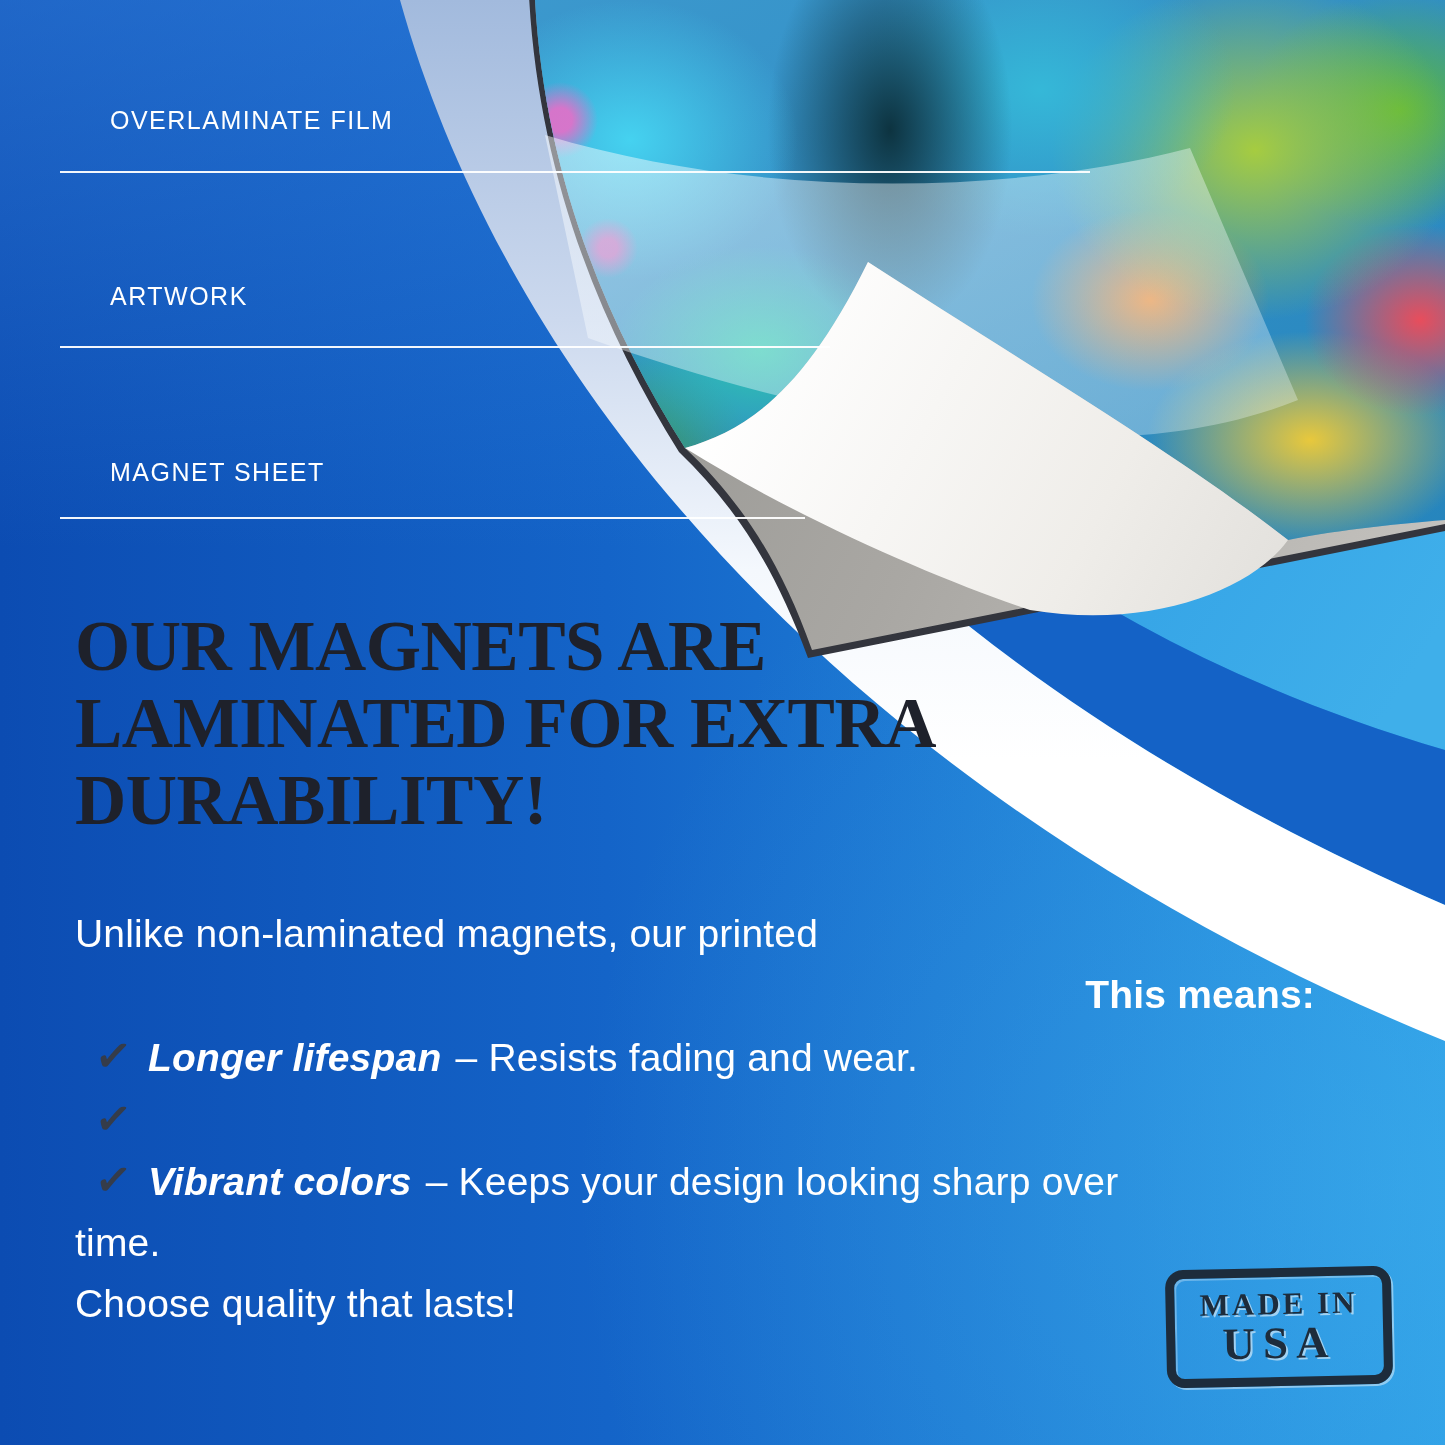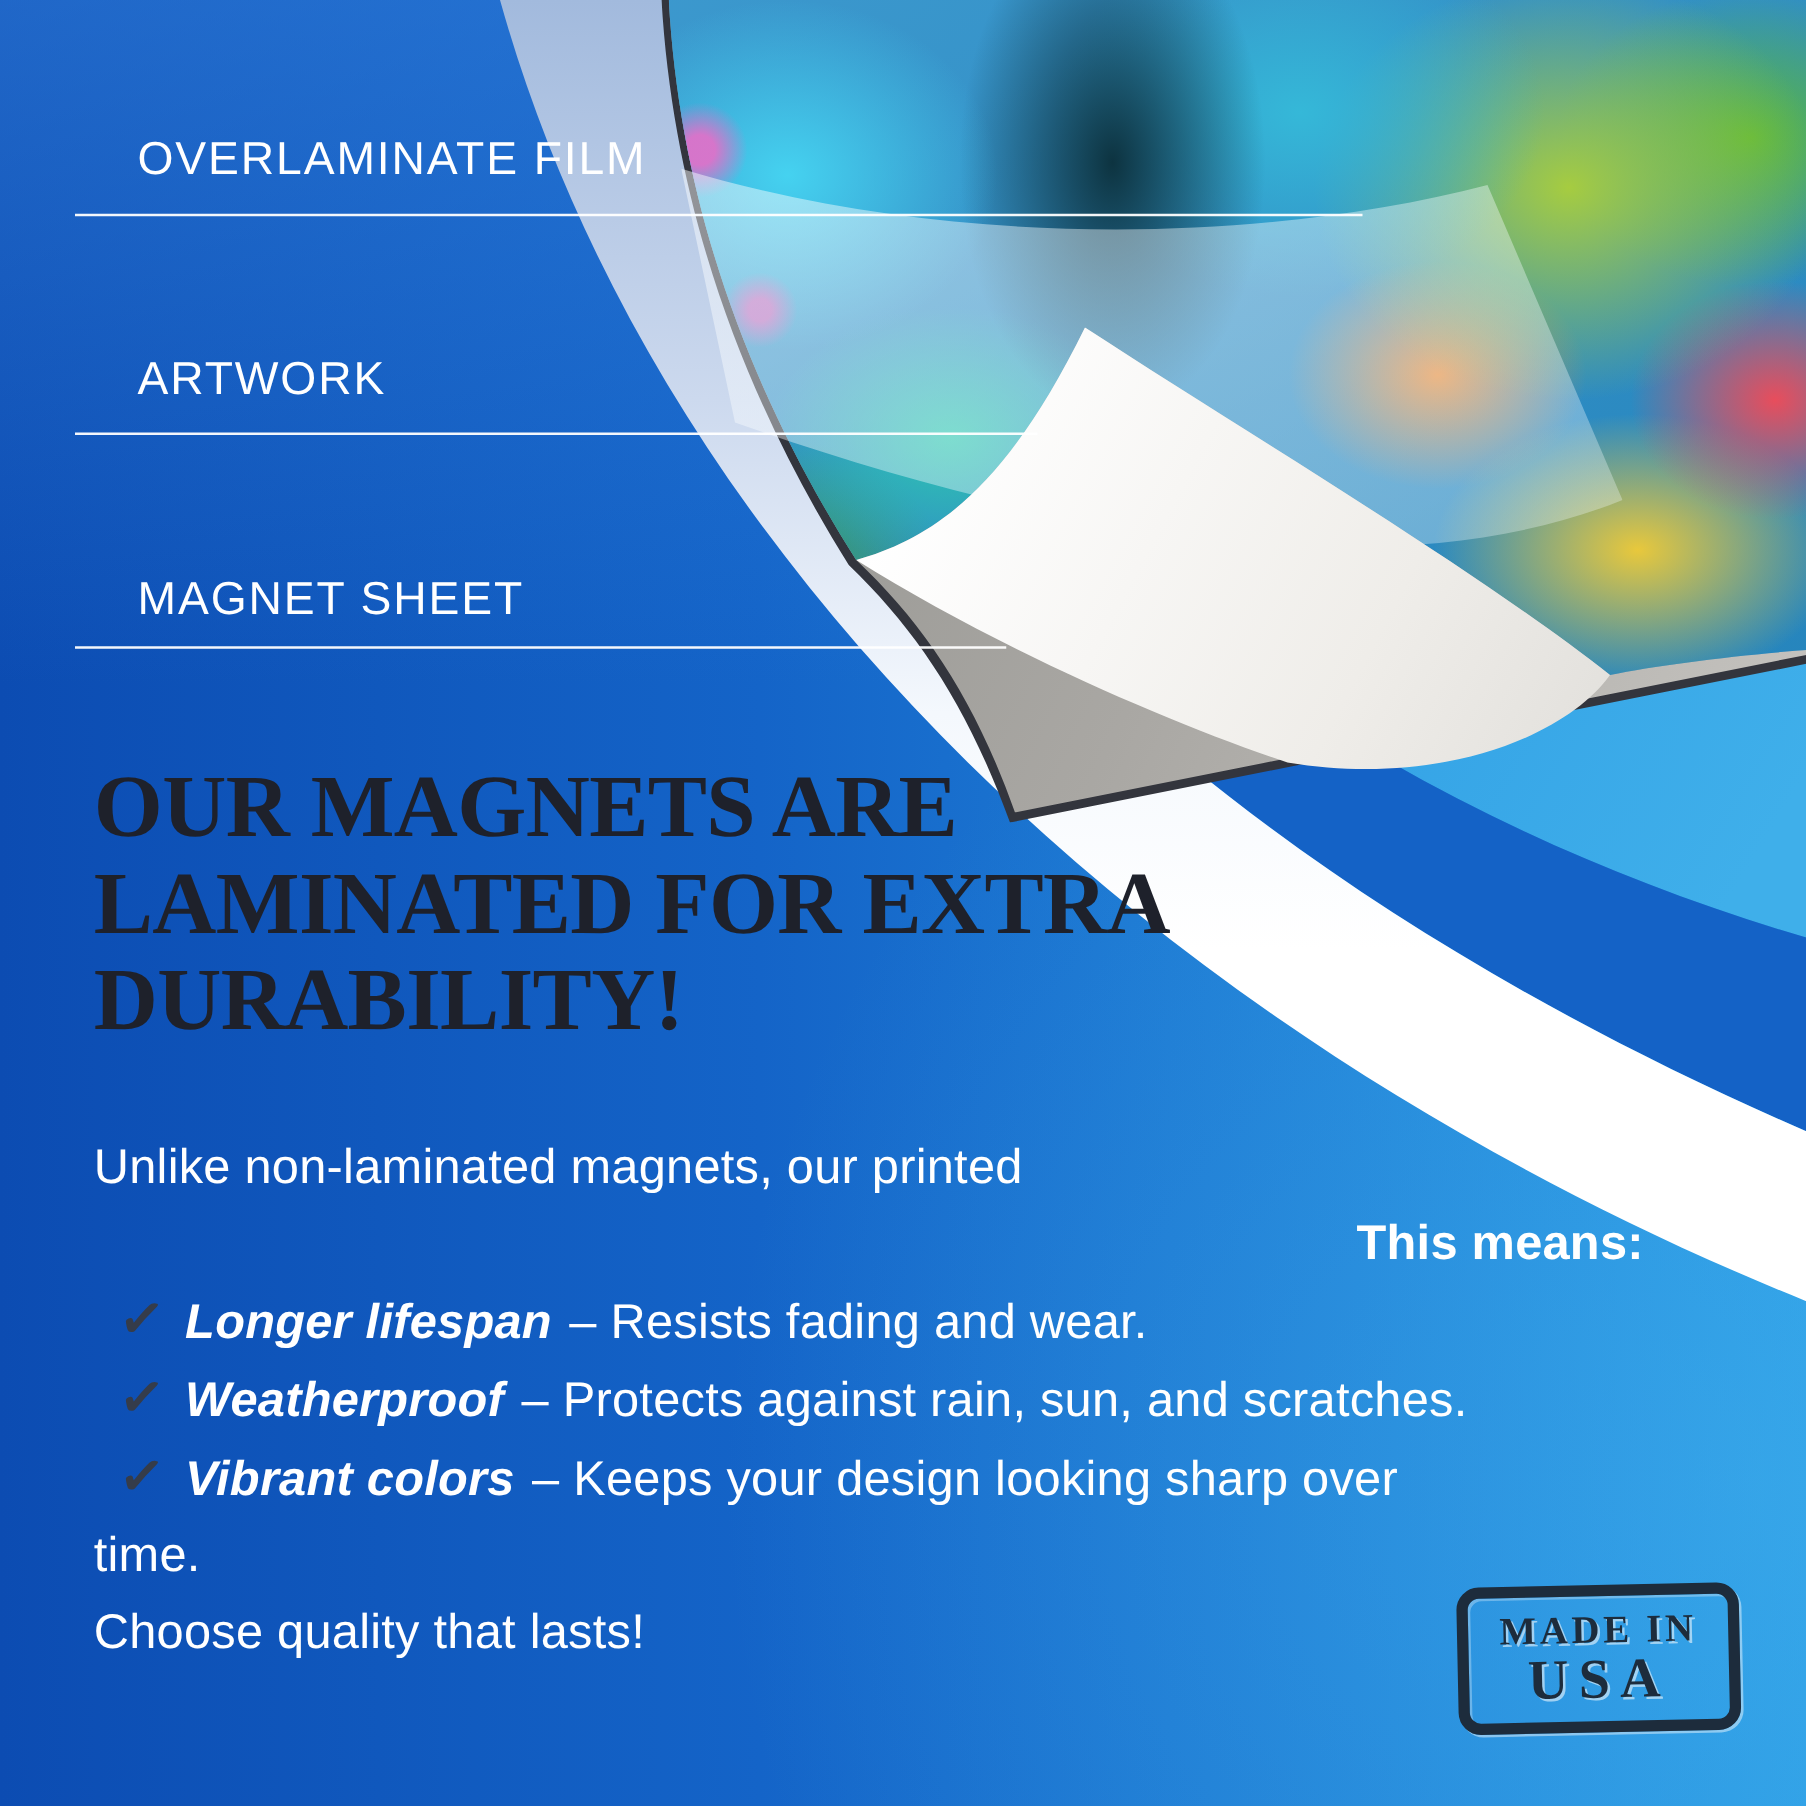--- a/index.html
+++ b/index.html
@@ -49,21 +49,21 @@
     background:linear-gradient(155deg, rgba(255,255,255,.52) 10%, rgba(235,248,255,.28) 55%, rgba(235,248,255,.08) 95%);
   }
   .white-sheet{
     z-index:9;
     clip-path: path('M 868 262 C 805 390 748 430 685 448 C 800 520 940 580 1030 610 C 1150 630 1252 590 1288 540 C 1180 455 1000 348 868 262 Z');
     background:linear-gradient(118deg, #ffffff 42%, #efede9 62%, #dbd9d5 78%, #c6c4c0 95%);
   }
   
   .callout-label{
     position:absolute; left:110px; z-index:40;
-    color:#ffffff; font-size:37px; font-weight:500; letter-spacing:1.5px;
+    color:#ffffff; font-size:25px; font-weight:500; letter-spacing:1.5px;
   }
   .callout-line{
     position:absolute; left:60px; height:2px; z-index:40;
     background:rgba(255,255,255,.95);
   }
   #label-1{top:106px;} #line-1{top:171px; width:1030px;}
   #label-2{top:282px;} #line-2{top:346px; width:770px;}
   #label-3{top:458px;} #line-3{top:517px; width:745px;}
   
   .heading{
@@ -145,21 +145,20 @@
   <div class="body-copy">
     <div>Unlike non-laminated magnets, our printed</div>
     <div class="lead-in">This means:</div>
 
     <div class="benefit">
       <span class="check">✓</span>
       <span><span class="term">Longer lifespan</span><span>– Resists fading and wear.</span></span>
     </div>
     <div class="benefit">
       <span class="check">✓</span>
-      <span><span class="term">Weatherproof</span><span>– Protects against rain, sun, and scratches.</span></span>
     </div>
     <div class="benefit">
       <span class="check">✓</span>
       <span><span class="term">Vibrant colors</span><span>– Keeps your design looking sharp over</span></span>
     </div>
 
     <div>time.</div>
     <div>Choose quality that lasts!</div>
   </div>
 

